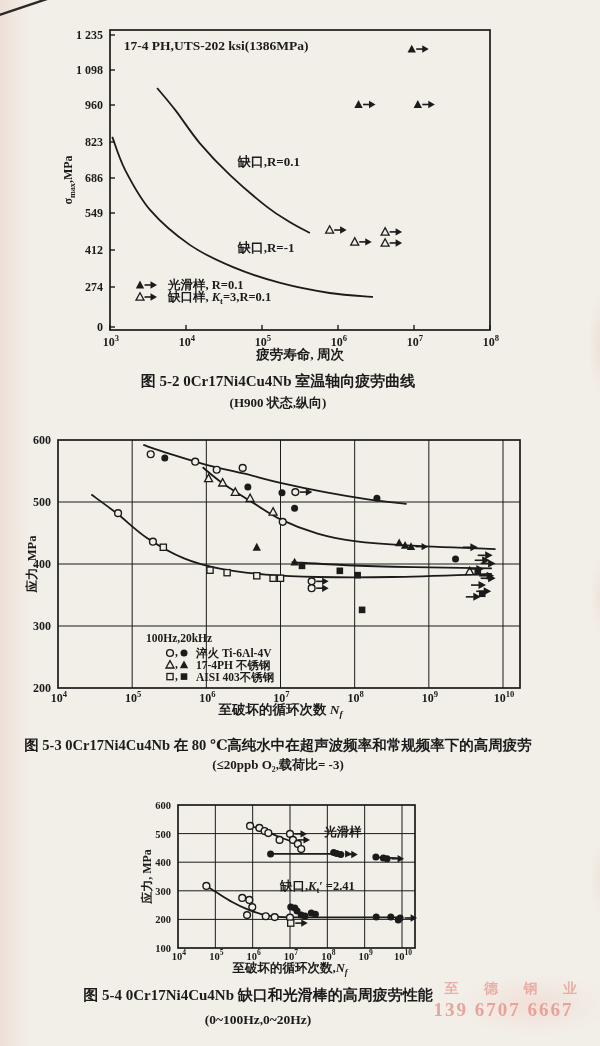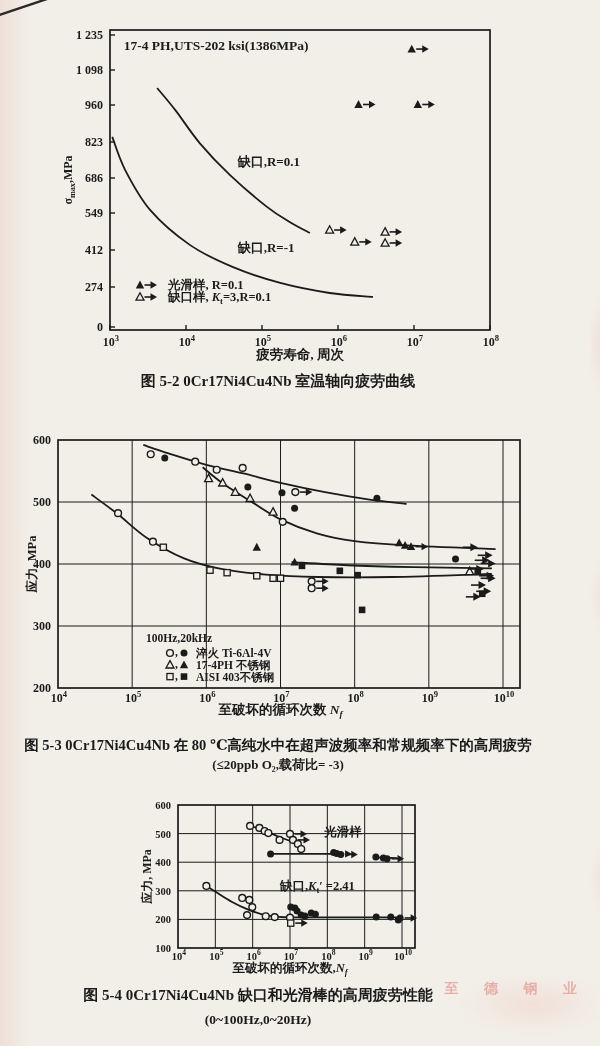--- a/index.html
+++ b/index.html
@@ -341,23 +341,25 @@
             <polygon points="307.74666666666667,923.1179999999999 301.24666666666667,919.4179999999999 301.24666666666667,926.818" fill="#1b1b1b"></polygon>
           </g>
         </g>
         <text x="324.3466666666667" y="835.888" font-size="12.5" font-weight="700" fill="#1b1b1b"><tspan>光滑样</tspan></text>
         <text x="279.92" y="890.228" font-size="12.5" font-weight="700" fill="#1b1b1b"><tspan>缺口,</tspan><tspan font-style="italic">K</tspan><tspan font-size="8.5" dy="3">t</tspan><tspan dy="-3">′ =2.41</tspan></text>
       </g>
       <line x1="-4" y1="16" x2="62" y2="-6" stroke="#2a2a28" stroke-width="2.4"></line>
     </svg>
 
   <div class="cap" style="top:372px;font-size:15px">图 5-2  0Cr17Ni4Cu4Nb 室温轴向疲劳曲线</div>
+  <div class="cap" style="top:394px;font-size:13px">(H900 状态,纵向)</div>
 
   <div class="cap" style="top:736px;font-size:14.5px">图 5-3  0Cr17Ni4Cu4Nb 在 80 ℃高纯水中在超声波频率和常规频率下的高周疲劳</div>
   <div class="cap" style="top:756px;font-size:13px">(≤20ppb O₂,载荷比= -3)</div>
 
   <div class="cap" style="top:986px;font-size:15px;left:-20px">图 5-4  0Cr17Ni4Cu4Nb 缺口和光滑棒的高周疲劳性能</div>
   <div class="cap" style="top:1012px;font-size:13.5px;left:-20px">(0~100Hz,0~20Hz)</div>
 
   <div class="watermark">
     <div class="wm1">至 德 钢 业</div>
+    <div class="wm2">139 6707 6667</div>
   </div>
 </div>
 
 </body></html>

